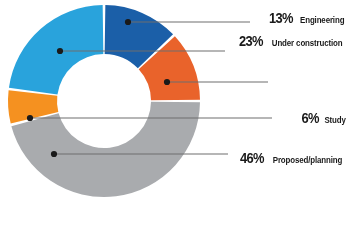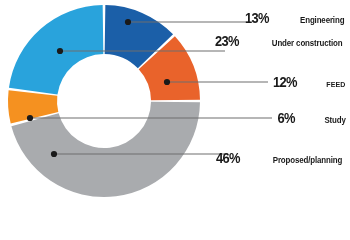--- a/index.html
+++ b/index.html
@@ -43,21 +43,20 @@
     position: absolute;
     white-space: nowrap;
     display: flex;
     align-items: baseline;
     transform: translateY(-50%);
     pointer-events: auto;
   }
   .legend-entry.right-anchored {
     right: 3px;
     justify-content: flex-end;
-    gap: 24px;
   }
   .pct {
     font-family: "Liberation Sans", "DejaVu Sans", sans-serif;
     font-weight: bold;
     font-size: 15px;
     letter-spacing: -0.7px;
     color: #1a1a1a;
     transform: scaleX(0.86);
     transform-origin: right baseline;
     display: inline-block;
@@ -109,24 +108,20 @@
 
   <div class="label-layer" id="legend-layer">
       <div class="legend-entry right-anchored" style="top: 17px;">
         <span class="pct">13%</span>
         <span class="lbl">Engineering</span>
       </div>
       <div class="legend-entry right-anchored" style="top: 40px;">
         <span class="pct">23%</span>
         <span class="lbl">Under construction</span>
       </div>
-      <div class="legend-entry right-anchored" style="top: 81px;">
-        <span class="pct">12%</span>
-        <span class="lbl small-caps">FEED</span>
-      </div>
       <div class="legend-entry right-anchored" style="top: 117px;">
         <span class="pct">6%</span>
         <span class="lbl">Study</span>
       </div>
       <div class="legend-entry right-anchored" style="top: 157px;">
         <span class="pct">46%</span>
         <span class="lbl">Proposed/planning</span>
       </div>
     </div>
 

